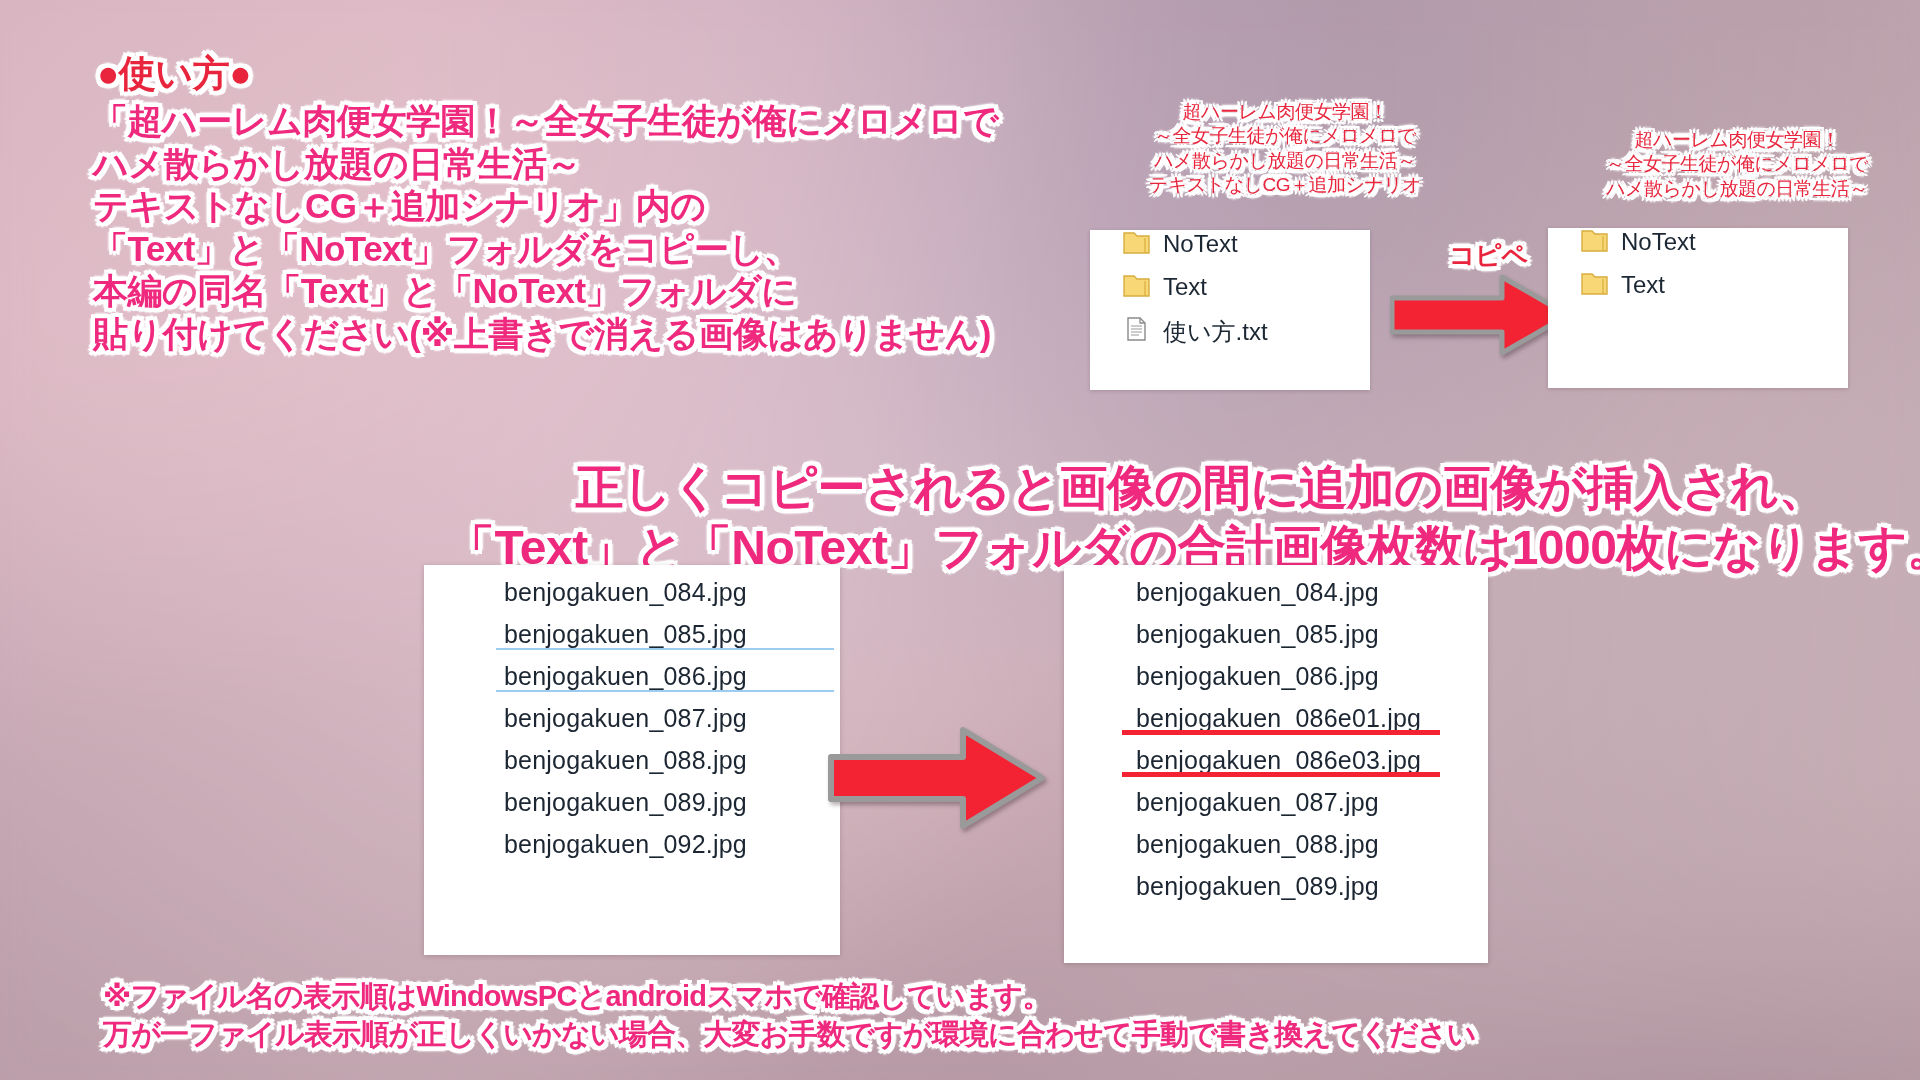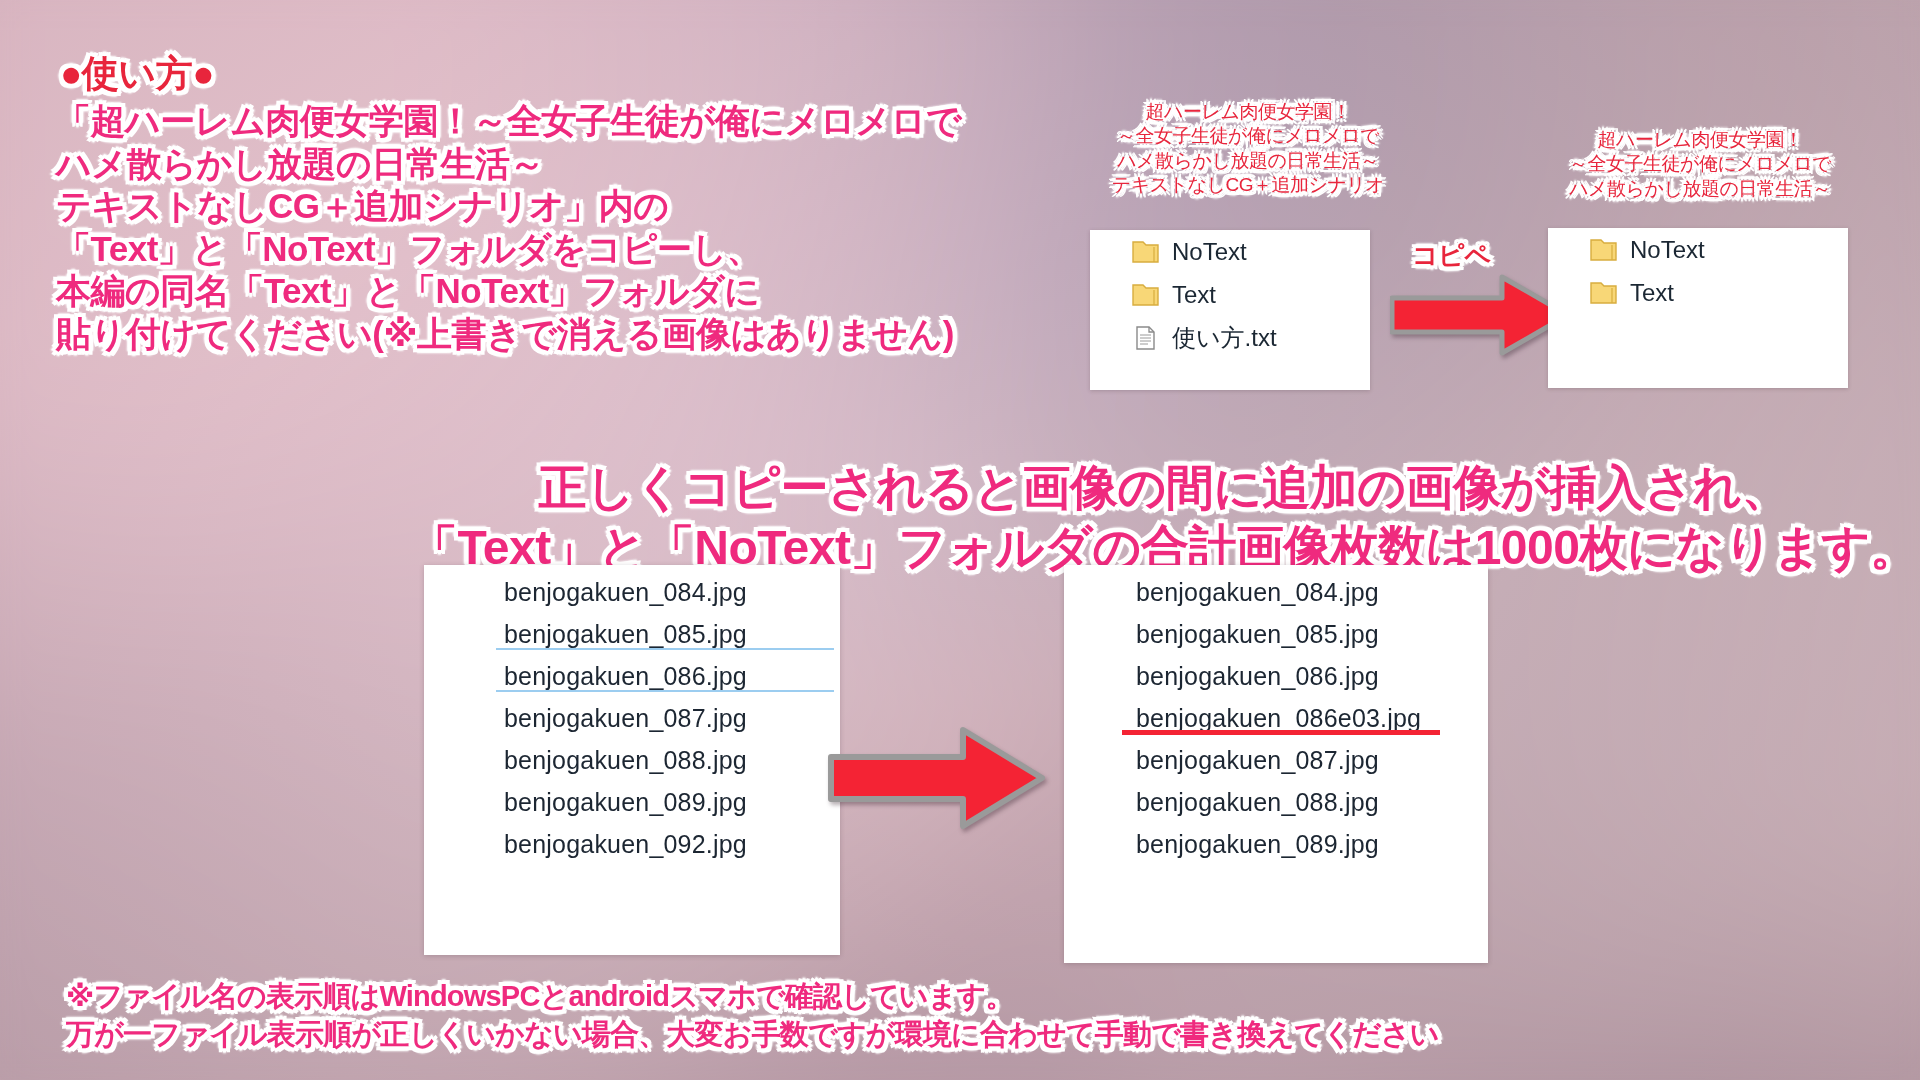--- a/index.html
+++ b/index.html
@@ -62,20 +62,21 @@
     text-shadow:
       -3px -3px 0 #fff,  0px -3px 0 #fff,  3px -3px 0 #fff,
       -3px  0px 0 #fff,  3px  0px 0 #fff,
       -3px  3px 0 #fff,  0px  3px 0 #fff,  3px  3px 0 #fff,
       -4px  0px 0 #fff,  4px  0px 0 #fff,
        0px -4px 0 #fff,  0px  4px 0 #fff,
       -4px -4px 0 #fff,  4px -4px 0 #fff,
       -4px  4px 0 #fff,  4px  4px 0 #fff,
       -5px  0px 2px #fff, 5px 0px 2px #fff,
        0px  5px 2px #fff, 0px -5px 2px #fff;
+    margin-left: 37px;
   }
   .ol-red {
     color: #e8253c;
   }
 
   
   #intro-title {
     left: 60px; top: 52px;
     font-size: 37px;
   }
@@ -92,24 +93,23 @@
     line-height: 1.28;
     text-align: center;
   }
   .explorer {
     position: absolute;
     background: #ffffff;
     box-shadow: 0 1px 4px rgba(60,40,50,0.22);
   }
   .row {
     display: flex;
-    align-items: center;
     gap: 12px;
     height: 43px;
-    padding-left: 42px;
+    padding-left: 33px;
   }
   .row .lbl {
     font-size: 24px;
     color: #1b2733;
     font-family: "Liberation Sans", sans-serif;
   }
   .ico { width: 28px; height: 26px; flex: 0 0 auto; }
 
   
   .arrow {
@@ -294,20 +294,23 @@
       <div class="fl-item">
         <span>benjogakuen_084.jpg</span>
       </div>
       <div class="fl-item">
         <span>benjogakuen_085.jpg</span>
       </div>
       <div class="fl-item">
         <span>benjogakuen_086.jpg</span>
       </div>
       <div class="fl-item sep-red">
+        <span>benjogakuen_086e01.jpg</span>
+      </div>
+      <div class="fl-item sep-red">
         <span>benjogakuen_086e03.jpg</span>
       </div>
       <div class="fl-item">
         <span>benjogakuen_087.jpg</span>
       </div>
       <div class="fl-item">
         <span>benjogakuen_088.jpg</span>
       </div>
       <div class="fl-item">
         <span>benjogakuen_089.jpg</span>

